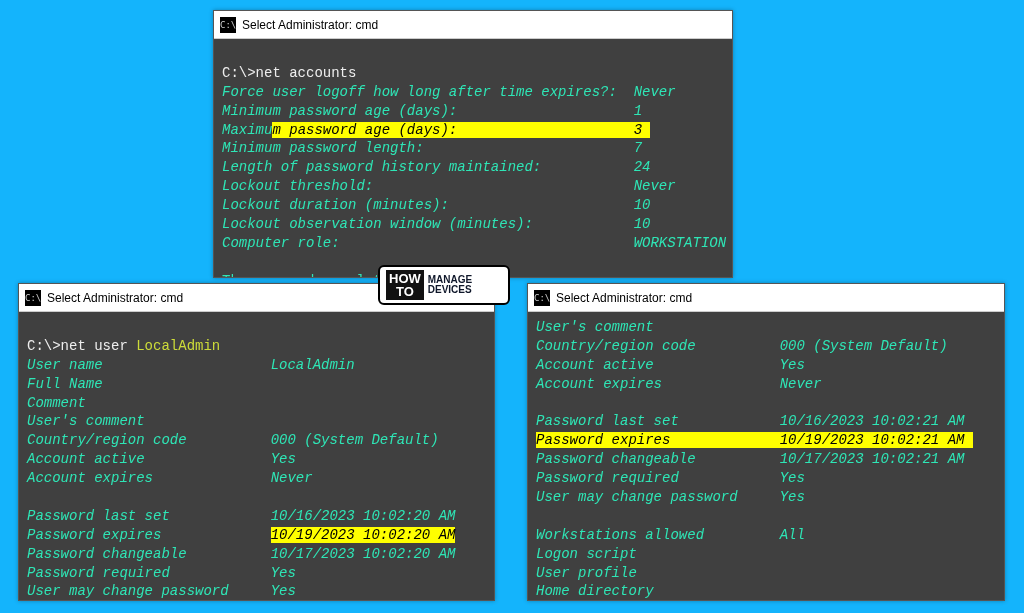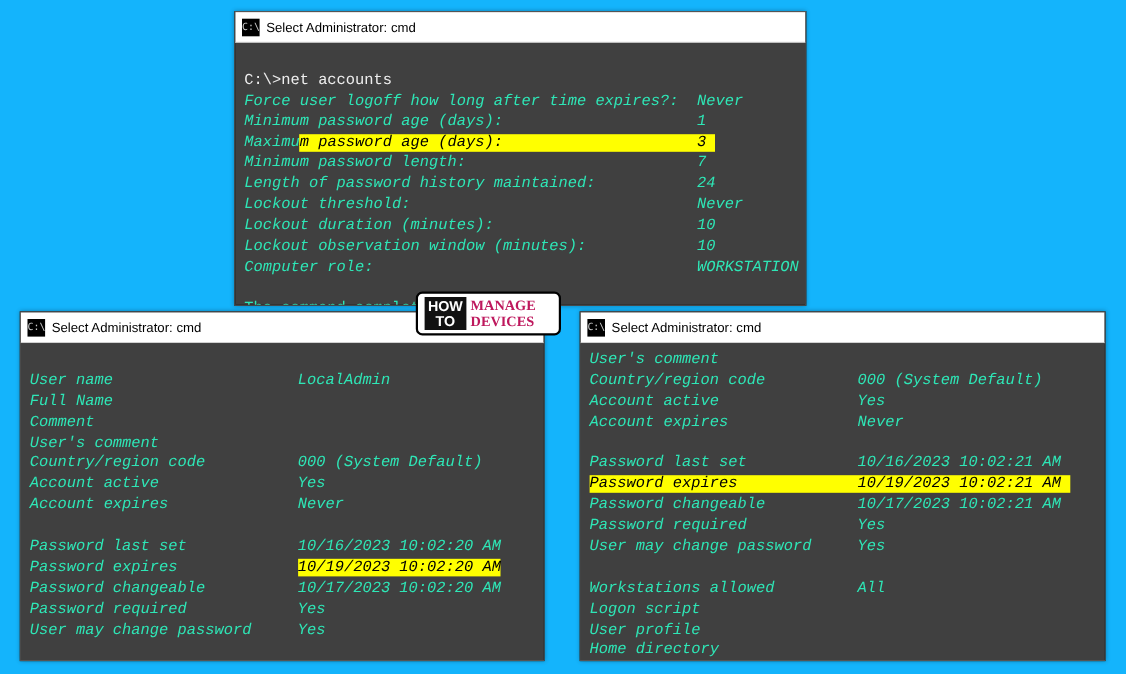--- a/index.html
+++ b/index.html
@@ -89,24 +89,23 @@
     font-size: 13px;
     line-height: 1;
     padding: 2px 3px;
     display: flex;
     flex-direction: column;
     align-items: center;
   }
   .logo .how span { display:block; }
   .logo .md {
     font-weight: 700;
-    font-size: 13px;
+    font-size: 10px;
     line-height: 1.05;
-    color: #be185d;
-    font-family: Liberation Serif, serif;
+    color: #0f172a;
   }
 
   .row { display: block; font-style: italic; }
 </style>
 </head>
 <body>
 
 <div id="win-top" class="window">
   <div class="titlebar">
     <span class="cmd-icon">C:\</span>
@@ -120,20 +119,21 @@
 
 </div>
 </div>
 
 <div id="win-left" class="window">
   <div class="titlebar">
     <span class="cmd-icon">C:\</span>
     <span>Select Administrator: cmd</span>
   </div>
   <div class="term">
+<span><span class="wh">C:\&gt;net user </span><span class="yg">LocalAdmin</span></span>
 <span class="row">User name                    LocalAdmin</span><span class="row">Full Name                    </span><span class="row">Comment                      </span><span class="row">User's comment               </span><span class="row">Country/region code          000 (System Default)</span><span class="row">Account active               Yes</span><span class="row">Account expires              Never</span><span class="row"> </span><span class="row">Password last set            10/16/2023 10:02:20 AM</span><span class="row">Password expires             <span class="hl">10/19/2023 10:02:20 AM</span></span><span class="row">Password changeable          10/17/2023 10:02:20 AM</span><span class="row">Password required            Yes</span><span class="row">User may change password     Yes</span></div>
 </div>
 
 <div id="win-right" class="window">
   <div class="titlebar">
     <span class="cmd-icon">C:\</span>
     <span>Select Administrator: cmd</span>
   </div>
   <div class="term"><span class="row">User's comment               </span><span class="row">Country/region code          000 (System Default)</span><span class="row">Account active               Yes</span><span class="row">Account expires              Never</span><span class="row"> </span><span class="row">Password last set            10/16/2023 10:02:21 AM</span><span class="row"><span class="hl">Password expires             10/19/2023 10:02:21 AM </span></span><span class="row">Password changeable          10/17/2023 10:02:21 AM</span><span class="row">Password required            Yes</span><span class="row">User may change password     Yes</span><span class="row"> </span><span class="row">Workstations allowed         All</span><span class="row">Logon script                 </span><span class="row">User profile                 </span><span class="row">Home directory               </span></div>
 </div>

